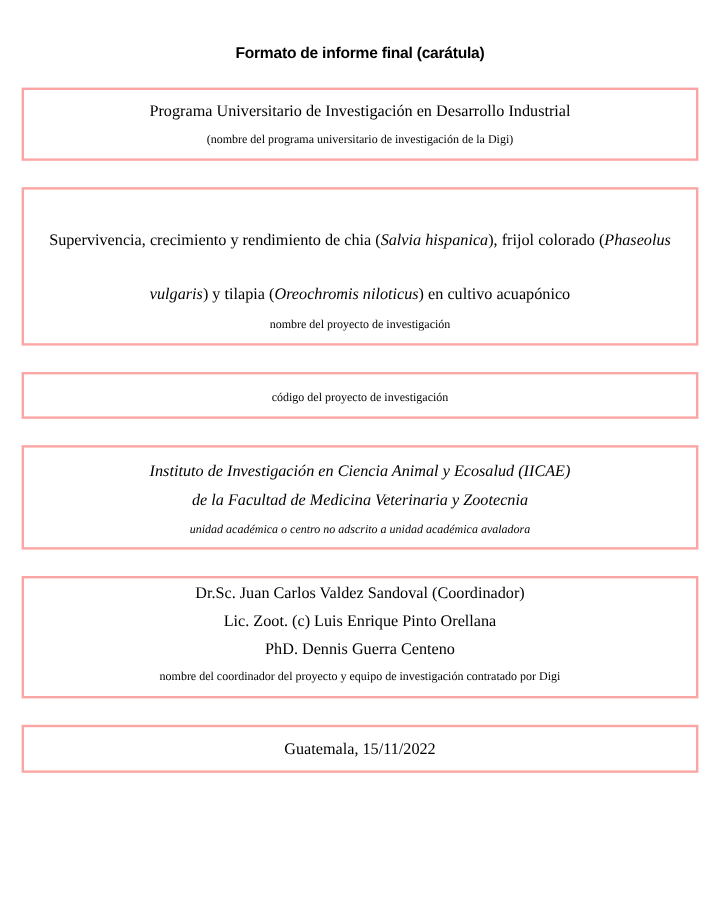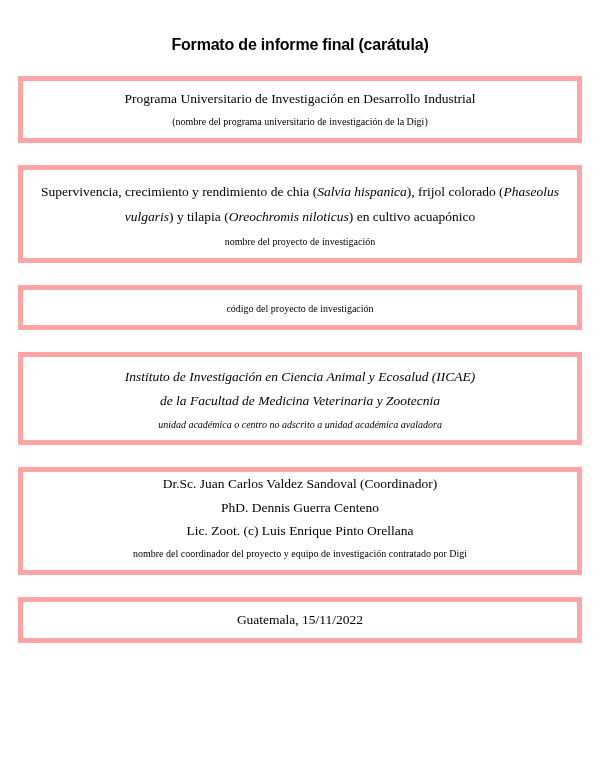--- a/index.html
+++ b/index.html
@@ -18,30 +18,30 @@
     width: 600px;
     height: 762px;
     position: relative;
     box-sizing: border-box;
     padding: 0 18px;
   }
   .doc-title {
     text-align: center;
     font-family: "Liberation Sans", sans-serif;
     font-weight: bold;
-    font-size: 16px;
+    font-size: 13px;
     letter-spacing: -0.2px;
     margin-top: 36px;
     margin-bottom: 0;
   }
   .section {
     margin-top: 22px;
   }
   .box {
-    border: 5px solid #fca5a5;
+    border: 2px solid #fca5a5;
     box-sizing: border-box;
     padding: 7px 10px 8px 10px;
     text-align: center;
     font-size: 13.5px;
     line-height: 1.62;
   }
   .box .line {
     display: block;
   }
   .caption-inside {
@@ -54,20 +54,21 @@
     padding-bottom: 6px;
   }
   .sec-program .caption-inside {
     margin-top: 5px;
   }
   .sec-title .box {
     padding: 10px 14px 6px 14px;
   }
   .sec-title .box .line {
     line-height: 1.85;
+    margin-top: 20px;
   }
   .sec-title .caption-inside {
     margin-top: 6px;
   }
   .sec-partida .box,
   .sec-codigo .box,
   .sec-fecha .box {
     padding: 7px 10px 7px 10px;
   }
   .sec-partida .caption-inside,
@@ -129,22 +130,22 @@
     <div class="box">
       <span class="line">Instituto de Investigación en Ciencia Animal y Ecosalud (IICAE)</span>
       <span class="line">de la Facultad de Medicina Veterinaria y Zootecnia</span>
       <span class="caption-inside">unidad académica o centro no adscrito a unidad académica avaladora</span>
     </div>
   </div>
 
   <div class="section sec-equipo">
     <div class="box">
       <span class="line">Dr.Sc. Juan Carlos Valdez Sandoval (Coordinador)</span>
+      <span class="line">Lic. Zoot. (c) Luis Enrique Pinto Orellana</span>
       <span class="line">PhD. Dennis Guerra Centeno</span>
-      <span class="line">Lic. Zoot. (c) Luis Enrique Pinto Orellana</span>
       <span class="caption-inside">nombre del coordinador del proyecto y equipo de investigación contratado por Digi</span>
     </div>
   </div>
 
   <div class="section sec-fecha">
     <div class="box">
       <span class="line">Guatemala, 15/11/2022</span>
     </div>
   </div>
 

